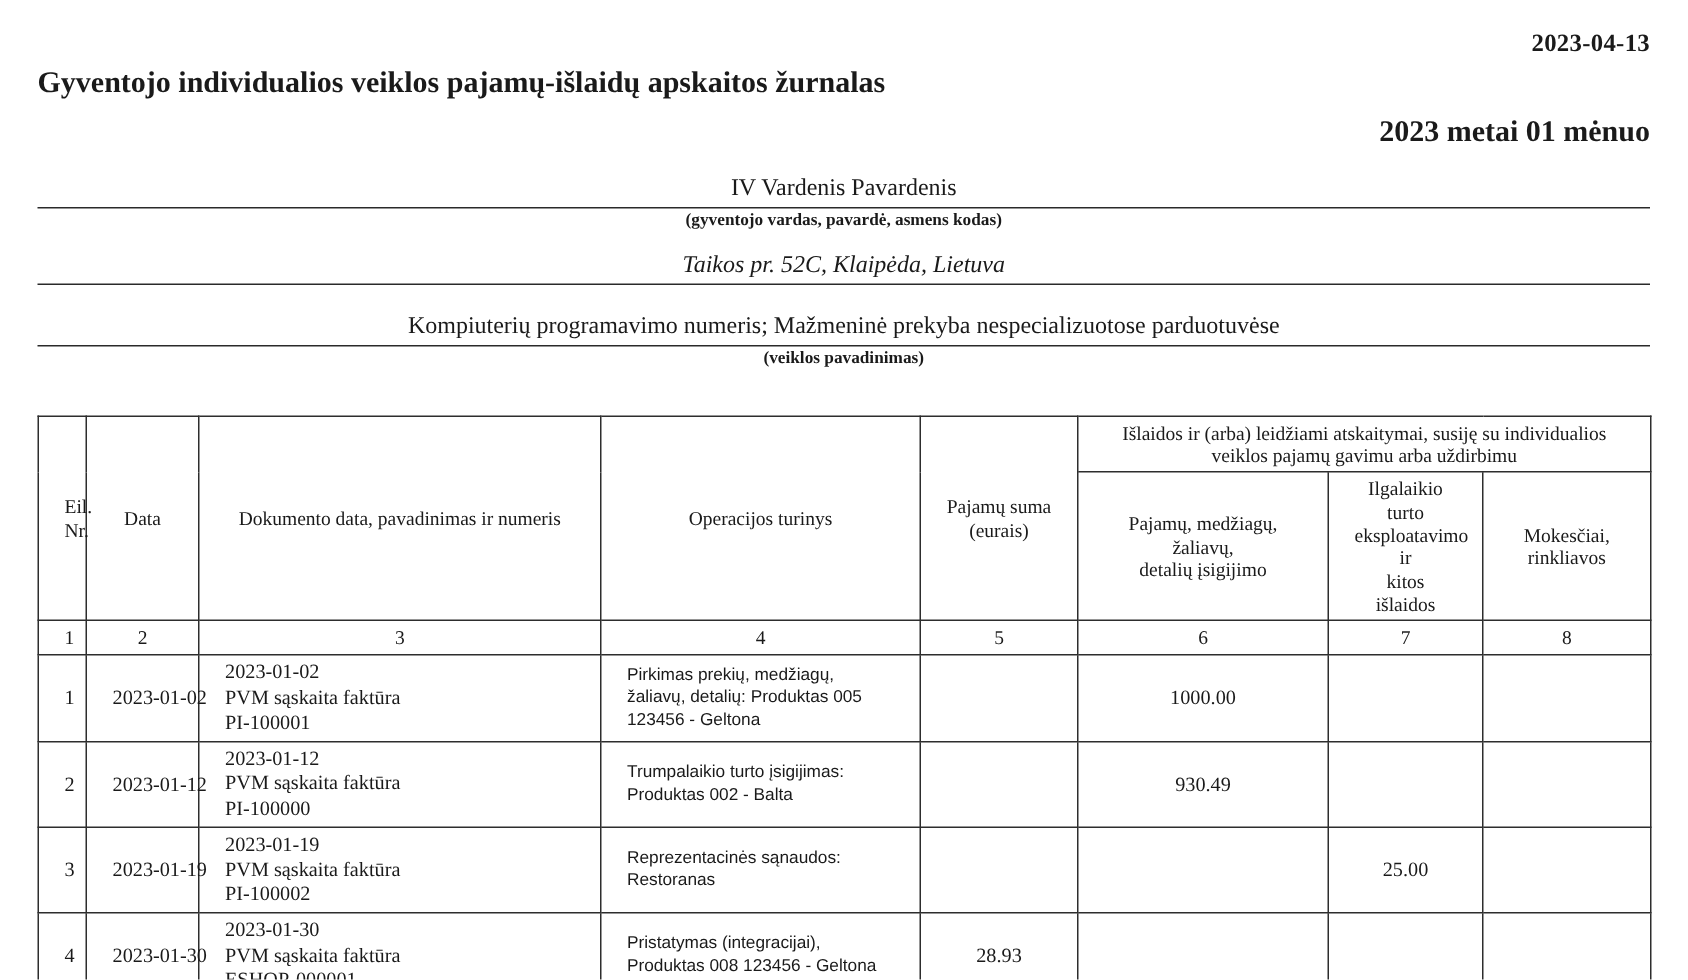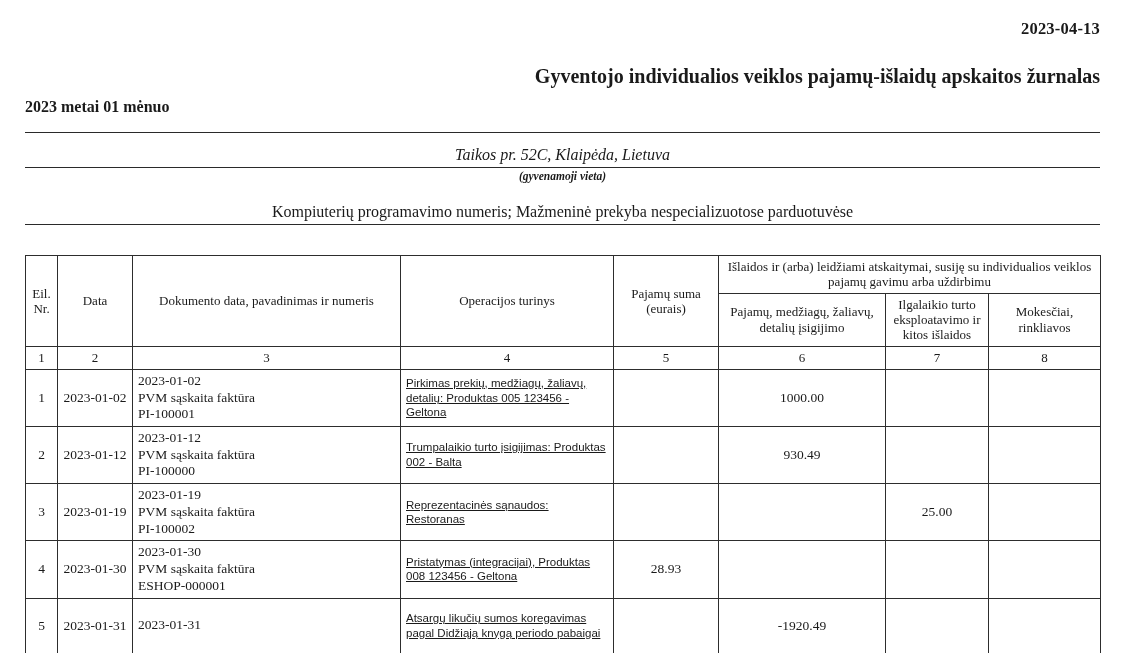--- a/index.html
+++ b/index.html
@@ -29,30 +29,30 @@
     text-align: right;
     font-weight: bold;
     font-size: 16.5px;
     letter-spacing: 0.2px;
     padding-top: 20px;
     line-height: 1.1;
   }
 
   
   .doc-title {
+    text-align: left;
+    font-weight: bold;
+    font-size: 20px;
+    margin-top: 5px;
+    line-height: 1.2;
+  }
+  .doc-subtitle {
     text-align: right;
     font-weight: bold;
     font-size: 20px;
-    margin-top: 26px;
-    line-height: 1.2;
-  }
-  .doc-subtitle {
-    text-align: left;
-    font-weight: bold;
-    font-size: 16px;
     margin-top: 9px;
     line-height: 1.2;
   }
 
   
   .info-block {
     margin-top: 16px;
   }
   .info-block.second { margin-top: 12px; font-style: italic; }
   .info-block.third  { margin-top: 18px; }
@@ -82,21 +82,21 @@
   }
   table.journal {
     border-collapse: collapse;
     width: 1075px;
     table-layout: fixed;
     font-size: 13px;
   }
   table.journal td,
   table.journal th {
     border: 1.4px solid #2d2d2d;
-    padding: 3px 5px;
+    padding: 3px 17px;
     vertical-align: middle;
     font-weight: normal;
   }
 
   
   .hdr {
     text-align: center;
     font-size: 13px;
     line-height: 1.18;
     padding: 5px 4px;
@@ -116,52 +116,53 @@
   
   .c-eil   { text-align: center; font-size: 13.5px; }
   .c-data  { text-align: center; font-size: 13.5px; white-space: nowrap; }
   .c-doc   { text-align: left;   font-size: 13.5px; line-height: 1.24; padding-left: 7px; }
   .c-oper  {
     text-align: left;
     font-family: "Liberation Sans", "DejaVu Sans", sans-serif;
     font-size: 11.5px;
     line-height: 1.28;
     padding-left: 7px;
-    text-decoration: underline;
   }
   .c-num   { text-align: center; font-size: 13.5px; padding-right: 7px; }
 
   .row-body td { height: 48px; }
 
   
   .ln { display: block; }
 </style>
 </head>
 <body>
 
 <div class="page">
 
   <div class="doc-date">2023-04-13</div>
 
   <div class="doc-title">Gyventojo individualios veiklos pajamų-išlaidų apskaitos žurnalas</div>
   <div class="doc-subtitle">2023 metai 01 mėnuo</div>
 
   <div class="info-block">
+    <div class="info-value">IV Vardenis Pavardenis</div>
     <div class="info-rule"></div>
+    <div class="info-caption">(gyventojo vardas, pavardė, asmens kodas)</div>
   </div>
 
   <div class="info-block second">
     <div class="info-value">Taikos pr. 52C, Klaipėda, Lietuva</div>
     <div class="info-rule"></div>
-    <div class="info-caption">(gyvenamoji vieta)</div>
   </div>
 
   <div class="info-block third">
     <div class="info-value">Kompiuterių programavimo numeris; Mažmeninė prekyba nespecializuotose parduotuvėse</div>
     <div class="info-rule"></div>
+    <div class="info-caption">(veiklos pavadinimas)</div>
   </div>
 
   <div class="journal-wrap">
     <table class="journal">
       <colgroup>
         <col style="width:32px">
         <col style="width:75px">
         <col style="width:268px">
         <col style="width:213px">
         <col style="width:105px">

